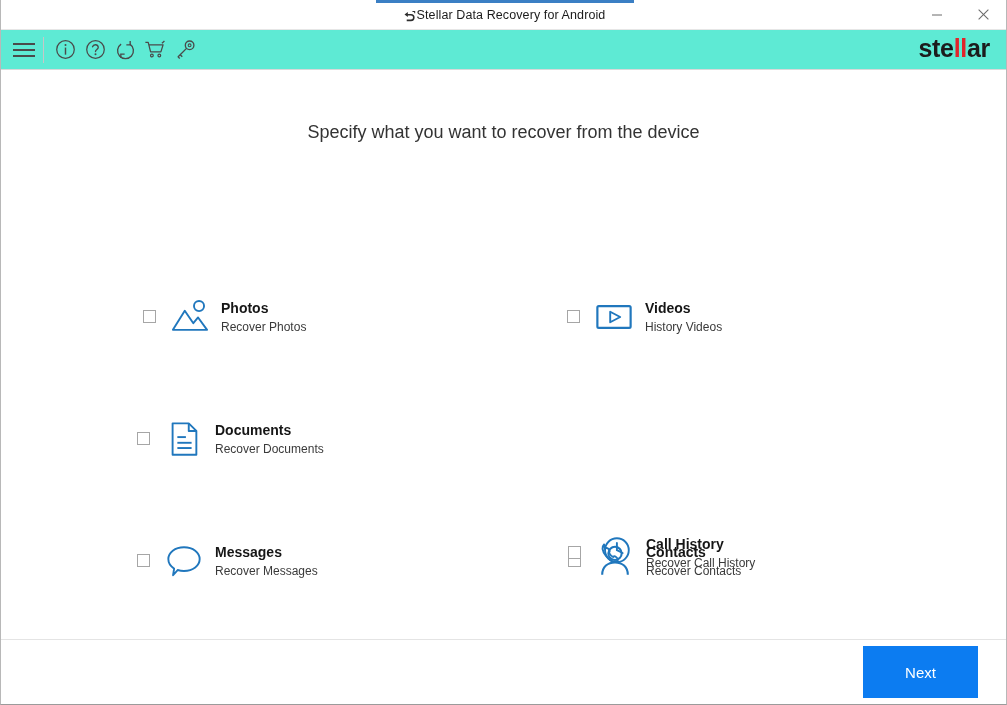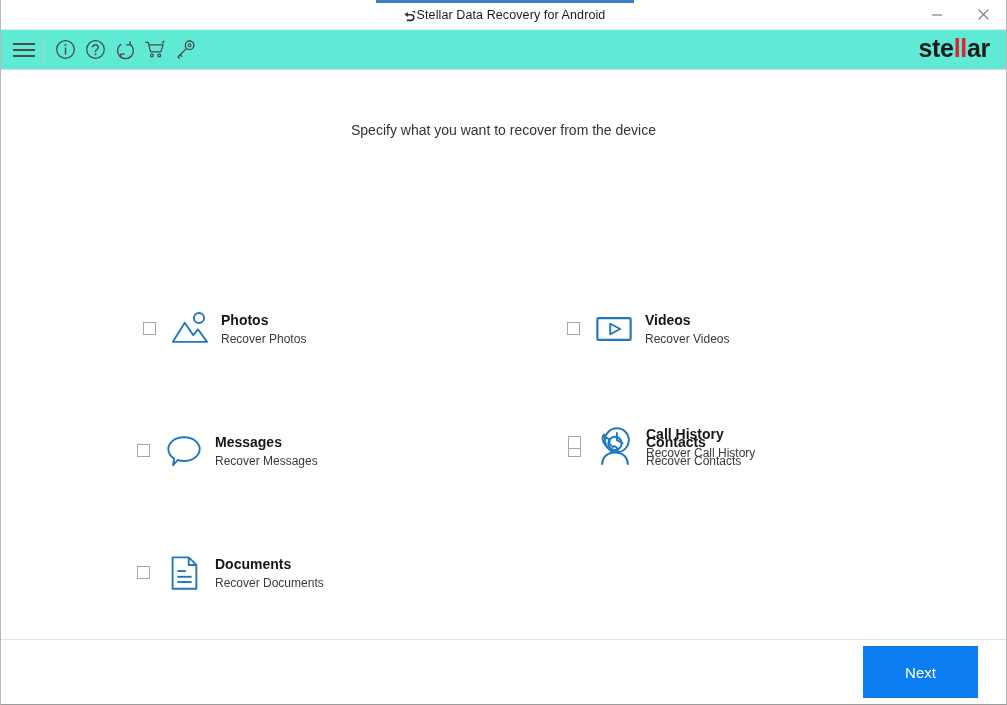--- a/index.html
+++ b/index.html
@@ -130,30 +130,30 @@
     padding-top: 42px;
   }
   .h1 {
     font-size: 27px;
     color: #1f1f1f;
     font-weight: 400;
     letter-spacing: .1px;
     margin: 0;
   }
   .h2 {
-    font-size: 14px;
+    font-size: 18px;
     color: #333333;
     font-weight: 400;
     margin: 10px 0 16px 0;
   }
 
   .grid {
     position: absolute;
     left: 0;
-    top: 238px;
+    top: 226px;
     width: 100%;
   }
   .grid-row {
     display: flex;
     align-items: flex-start;
     height: 122px;
   }
   .cell {
     display: flex;
     align-items: flex-start;
@@ -366,25 +366,52 @@
               
             </div>
             <div class="opt-icon">
               <svg viewBox="0 0 44 40" width="42" height="38">
                 <rect x="4.5" y="8.5" width="35" height="23" rx="1.5" fill="none" stroke="currentColor" stroke-width="2.3"></rect>
                 <path d="M18 14.5 L28.5 20 L18 25.5 Z" fill="none" stroke="currentColor" stroke-width="2" stroke-linejoin="round"></path>
               </svg>
             </div>
             <div class="opt-text">
               <div class="opt-title">Videos</div>
-              <div class="opt-sub">Recover Videos</div>
-            </div>
-          </div>
-        </div>
-
+              <div class="opt-sub">History Videos</div>
+            </div>
+          </div>
+        </div>
+
+      </div>
+
+      <div class="grid-row r3">
+
+        <div class="cell cell-0">
+          <div class="opt">
+            <div class="cb unchecked">
+              
+            </div>
+            <div class="opt-icon">
+              <svg viewBox="0 0 44 40" width="42" height="38">
+                <path d="M10 3.5 L27 3.5 L35 11.5 L35 36.5 L10 36.5 Z" fill="none" stroke="currentColor" stroke-width="2" stroke-linejoin="round"></path>
+                <path d="M27 3.5 L27 11.5 L35 11.5" fill="none" stroke="currentColor" stroke-width="2" stroke-linejoin="round"></path>
+                <line x1="15" y1="18" x2="24" y2="18" stroke="currentColor" stroke-width="2"></line>
+                <line x1="15" y1="24" x2="30" y2="24" stroke="currentColor" stroke-width="2"></line>
+                <line x1="15" y1="29.5" x2="30" y2="29.5" stroke="currentColor" stroke-width="2"></line>
+              </svg>
+            </div>
+            <div class="opt-text">
+              <div class="opt-title">Documents</div>
+              <div class="opt-sub">Recover Documents</div>
+            </div>
+          </div>
+        </div>
+
+        <div class="cell cell-1"></div>
+        <div class="cell cell-2"></div>
       </div>
 
       <div class="grid-row r2">
 
         <div class="cell cell-0">
           <div class="opt">
             <div class="cb unchecked">
               
             </div>
             <div class="opt-icon">
@@ -435,47 +462,20 @@
               </svg>
             </div>
             <div class="opt-text">
               <div class="opt-title">Call History</div>
               <div class="opt-sub">Recover Call History</div>
             </div>
           </div>
         </div>
       </div>
 
-      <div class="grid-row r3">
-
-        <div class="cell cell-0">
-          <div class="opt">
-            <div class="cb unchecked">
-              
-            </div>
-            <div class="opt-icon">
-              <svg viewBox="0 0 44 40" width="42" height="38">
-                <path d="M10 3.5 L27 3.5 L35 11.5 L35 36.5 L10 36.5 Z" fill="none" stroke="currentColor" stroke-width="2" stroke-linejoin="round"></path>
-                <path d="M27 3.5 L27 11.5 L35 11.5" fill="none" stroke="currentColor" stroke-width="2" stroke-linejoin="round"></path>
-                <line x1="15" y1="18" x2="24" y2="18" stroke="currentColor" stroke-width="2"></line>
-                <line x1="15" y1="24" x2="30" y2="24" stroke="currentColor" stroke-width="2"></line>
-                <line x1="15" y1="29.5" x2="30" y2="29.5" stroke="currentColor" stroke-width="2"></line>
-              </svg>
-            </div>
-            <div class="opt-text">
-              <div class="opt-title">Documents</div>
-              <div class="opt-sub">Recover Documents</div>
-            </div>
-          </div>
-        </div>
-
-        <div class="cell cell-1"></div>
-        <div class="cell cell-2"></div>
-      </div>
-
     </div>
   </div>
 
   <div class="footer">
     <button class="next-btn">Next</button>
   </div>
 
 </div>
 
 </body></html>

